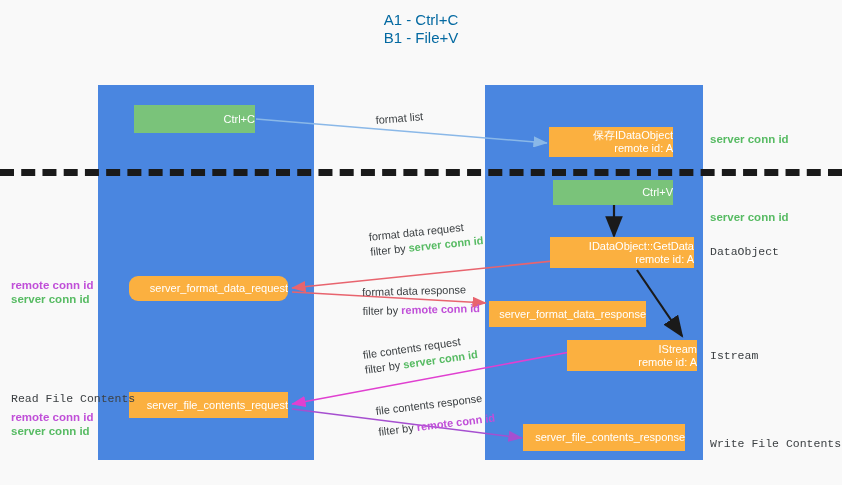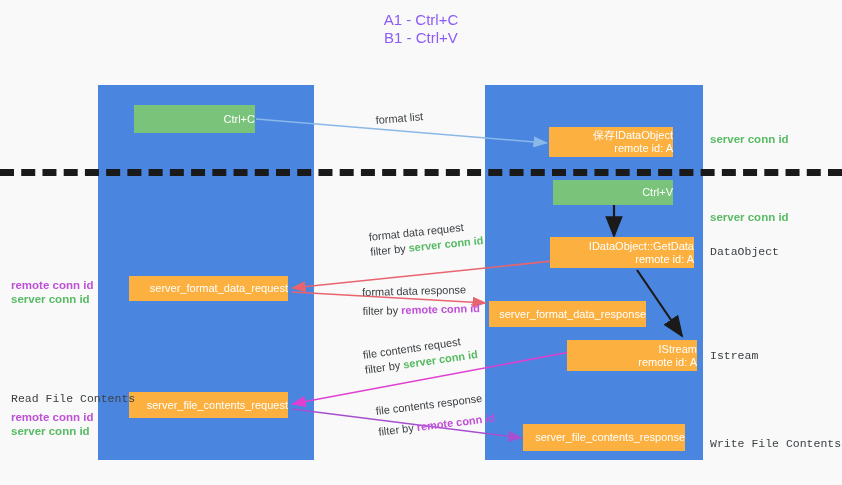--- a/index.html
+++ b/index.html
@@ -15,21 +15,21 @@
   }
   #stage { position: absolute; inset: 0; }
 
   
   .title {
     position: absolute;
     left: 0; right: 0; top: 10px;
     text-align: center;
     font-size: 15px;
     line-height: 20px;
-    color: #8b5cf6;
+    color: #0369a1;
     white-space: pre;
   }
 
   
   .lane-header {
     position: absolute;
     text-align: center;
     font-size: 12px;
     line-height: 14px;
     color: #3c4043;
@@ -96,21 +96,21 @@
     width: 842px; height: 485px;
     pointer-events: none;
   }
 </style>
 </head>
 <body>
 
 <div id="stage">
 
   <div class="title" style="top:10px">A1 - Ctrl+C</div>
-  <div class="title" style="top:28px">B1 - Ctrl+V</div>
+  <div class="title" style="top:28px">B1 - File+V</div>
 
   <div class="lane-header" style="left:98px; top:58px; width:293px;">
     <div>A1</div>
     <div>remote</div>
   </div>
   <div class="lane-header" style="left:485px; top:58px; width:218px;">
     <div>B1</div>
     <div>connection</div>
   </div>
 
@@ -167,21 +167,21 @@
   <div class="box orange" style="left:550px; top:237px; width:144px; height:31px;">
     <span>IDataObject::GetData</span>
     <span>remote id: A</span>
   </div>
 
   <div class="box orange" style="left:567px; top:340px; width:130px; height:31px;">
     <span>IStream</span>
     <span>remote id: A</span>
   </div>
 
-  <div class="box orange" style="left:129px; top:276px; width:159px; height:25px;">
+  <div class="box orange" style="left:129px; top:276px; width:159px; height:25px;border-radius:9px;">
     <span>server_format_data_request</span>
   </div>
 
   <div class="box orange" style="left:489px; top:289px; width:157px; height:26px;margin-top:12px;">
     <span>server_format_data_response</span>
   </div>
 
   <div class="box orange" style="left:129px; top:392px; width:159px; height:26px;">
     <span>server_file_contents_request</span>
   </div>

